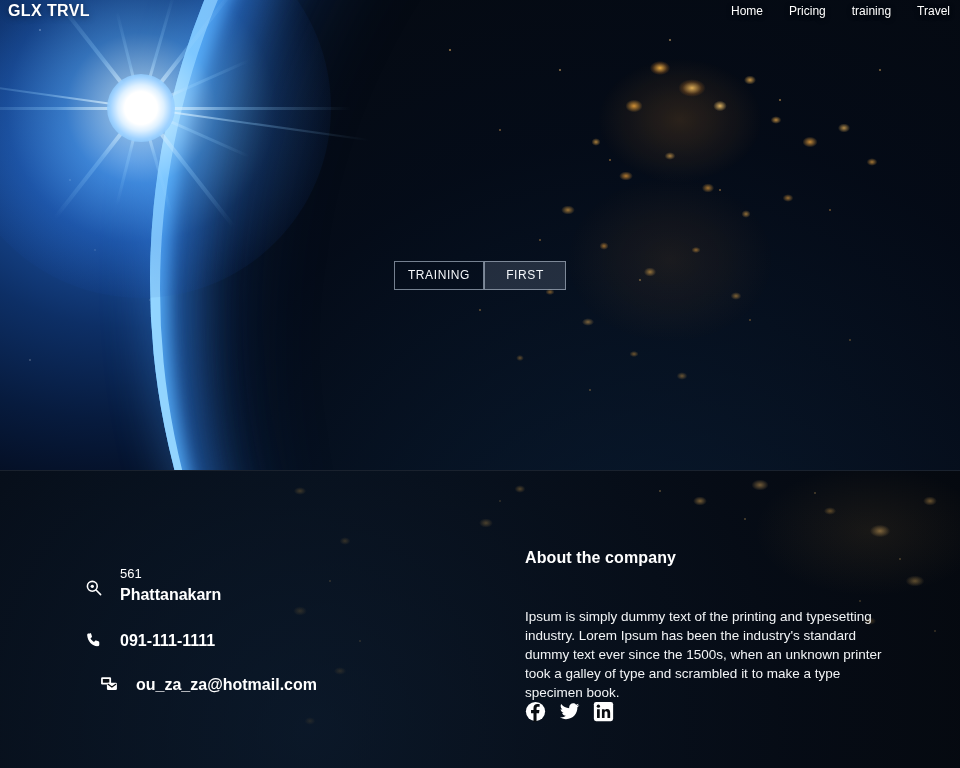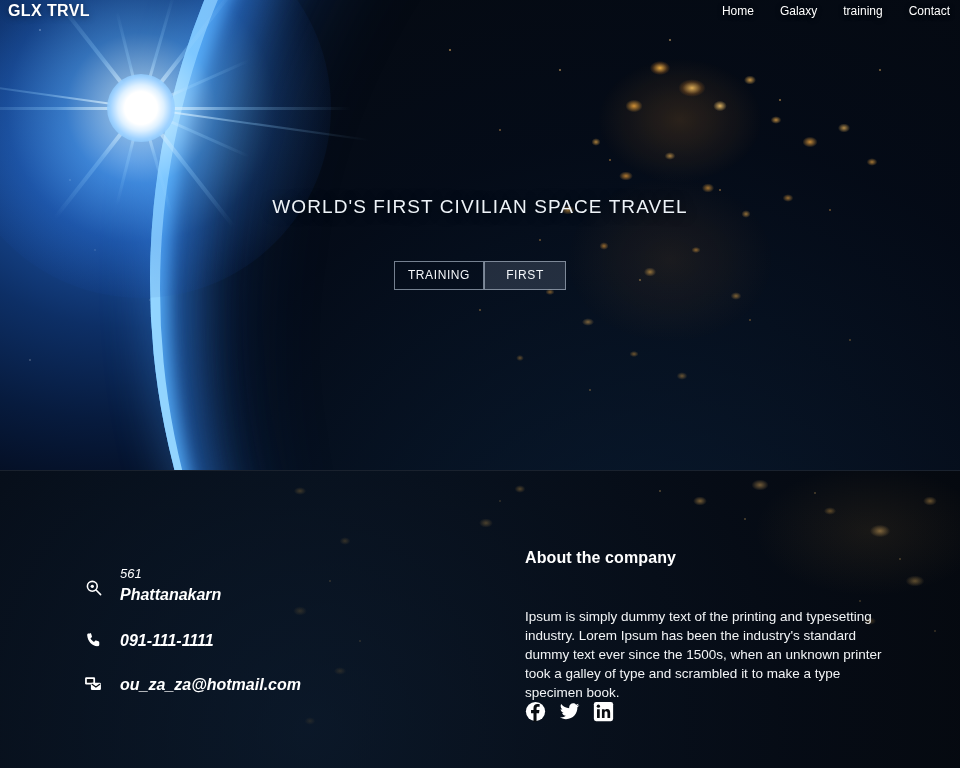--- a/index.html
+++ b/index.html
@@ -244,21 +244,21 @@
       radial-gradient(1.3px 1.3px at 360px 170px, rgba(215,170,92,.3), transparent),
       radial-gradient(1.3px 1.3px at 295px 215px, rgba(210,165,88,.26), transparent),
       radial-gradient(1.3px 1.3px at 500px 30px, rgba(215,170,92,.34), transparent);
   }
   .footer-inner {
     position:absolute; inset:0; z-index:5;
     display:flex;
   }
   .contact-col { width:500px; position:relative; }
   .contact-row {
-    position:absolute; display:flex; align-items:flex-start; gap:0;font-style:italic;
+    position:absolute; display:flex; align-items:flex-start; gap:0;
   }
   .contact-icon {
     position:absolute; left:82px; width:22px; height:22px;
     display:flex; align-items:center; justify-content:center;
     color:#fff;
   }
   .contact-text { position:absolute; left:120px; color:#fff; }
   .addr-line1 { font-size:13px; font-weight:400; line-height:16px; }
   .addr-line2 { font-size:16px; font-weight:bold; line-height:22px; margin-top:2px; }
   .contact-val { font-size:16px; font-weight:bold; line-height:20px; }
@@ -306,28 +306,27 @@
       <div class="ray" style="left:0;top:-1.5px;width:100px;height:3px;transform:rotate(-104deg);"></div>
       <div class="ray" style="left:0;top:-1px;width:230px;height:2px;transform:rotate(8deg);"></div>
       <div class="ray" style="left:0;top:-1px;width:215px;height:2px;transform:rotate(188deg);"></div>
       <div class="sun-core"></div>
     </div>
 
     <nav class="navbar">
       <div class="brand">GLX TRVL</div>
       <div class="nav-links">
         <a href="#">Home</a>
-        <a href="#">Galaxy</a>
+        <a href="#">Pricing</a>
         <a href="#">training</a>
-        <a href="#">Contact</a>
+        <a href="#">Travel</a>
       </div>
     </nav>
 
     <div class="hero-title-wrap">
-      <div class="hero-sub">WORLD'S FIRST CIVILIAN SPACE TRAVEL</div>
     </div>
 
     <div class="hero-actions">
       <button class="btn btn-training">TRAINING</button>
       <button class="btn btn-launch">FIRST</button>
     </div>
   </section>
 
   <footer class="footer">
     <div class="footer-planet"></div>
@@ -354,21 +353,21 @@
 
         <div class="contact-row" style="top:158px;left:0;width:500px;height:26px;">
           <span class="contact-icon" style="top:0;">
             <svg width="19" height="19" viewBox="0 0 24 24" fill="#fff">
               <path d="M7.6 2.6c.7 0 1.2.4 1.4 1l1 3c.2.6 0 1.2-.5 1.6l-1.3 1c.9 2 2.5 3.6 4.5 4.6l1-1.3c.4-.5 1-.7 1.6-.5l3 1c.6.2 1 .8 1 1.4v3c0 1-.8 1.8-1.8 1.7C10.5 19.4 4.6 13.5 4 5.1c-.1-1 .7-1.9 1.7-1.9h1.9z"></path>
             </svg>
           </span>
           <span class="contact-text contact-val" style="top:2px;">091-111-1111</span>
         </div>
 
-        <div class="contact-row" style="top:202px;left:0;width:500px;height:26px;padding-left:37px;">
+        <div class="contact-row" style="top:202px;left:16px;width:500px;height:26px;padding-left:37px;">
           <span class="contact-icon" style="top:0;">
             <svg width="20" height="20" viewBox="0 0 24 24" fill="none">
               <rect x="2.5" y="4" width="12" height="8.6" rx="1.4" fill="#fff"></rect>
               <rect x="4.6" y="6.1" width="7.8" height="4.4" rx=".6" fill="#0b0f14"></rect>
               <rect x="9.5" y="10.6" width="12" height="8.6" rx="1.4" fill="#fff"></rect>
               <path d="M10.9 12.4l4.6 3.3 4.6-3.3" stroke="#0b0f14" stroke-width="1.5" fill="none" stroke-linecap="round" stroke-linejoin="round"></path>
             </svg>
           </span>
           <span class="contact-text contact-val" style="top:2px;">ou_za_za@hotmail.com</span>
         </div>

